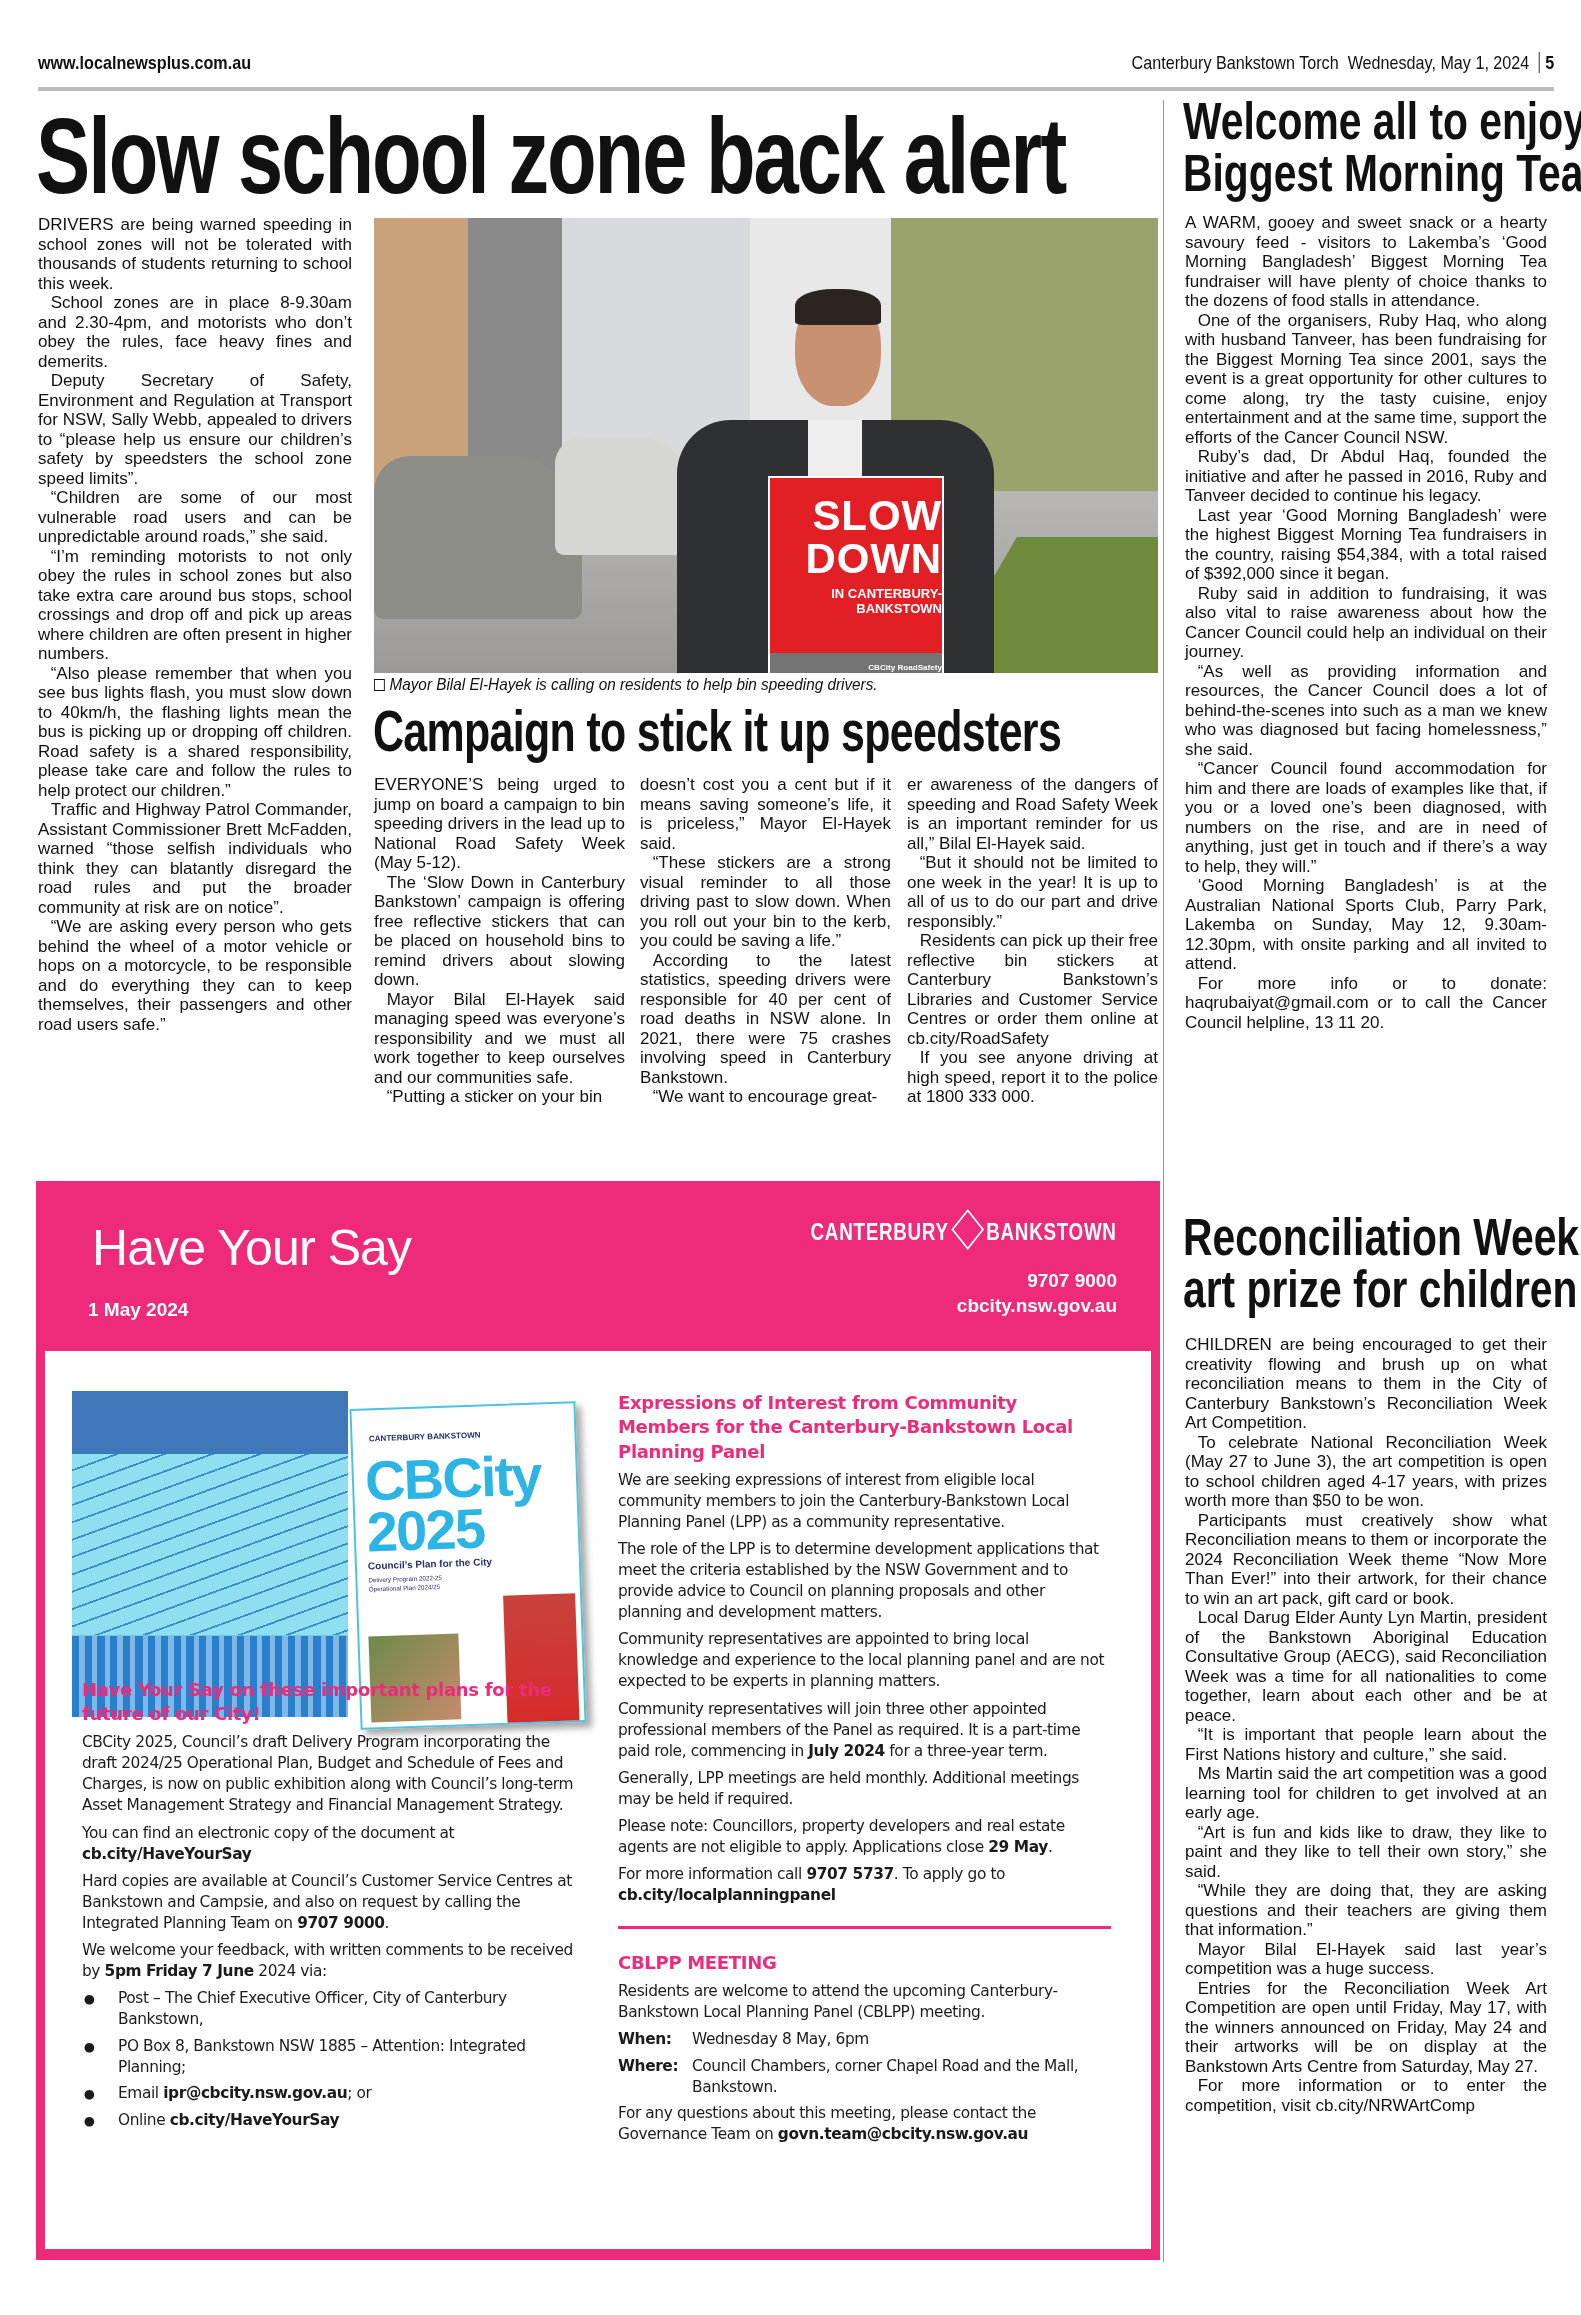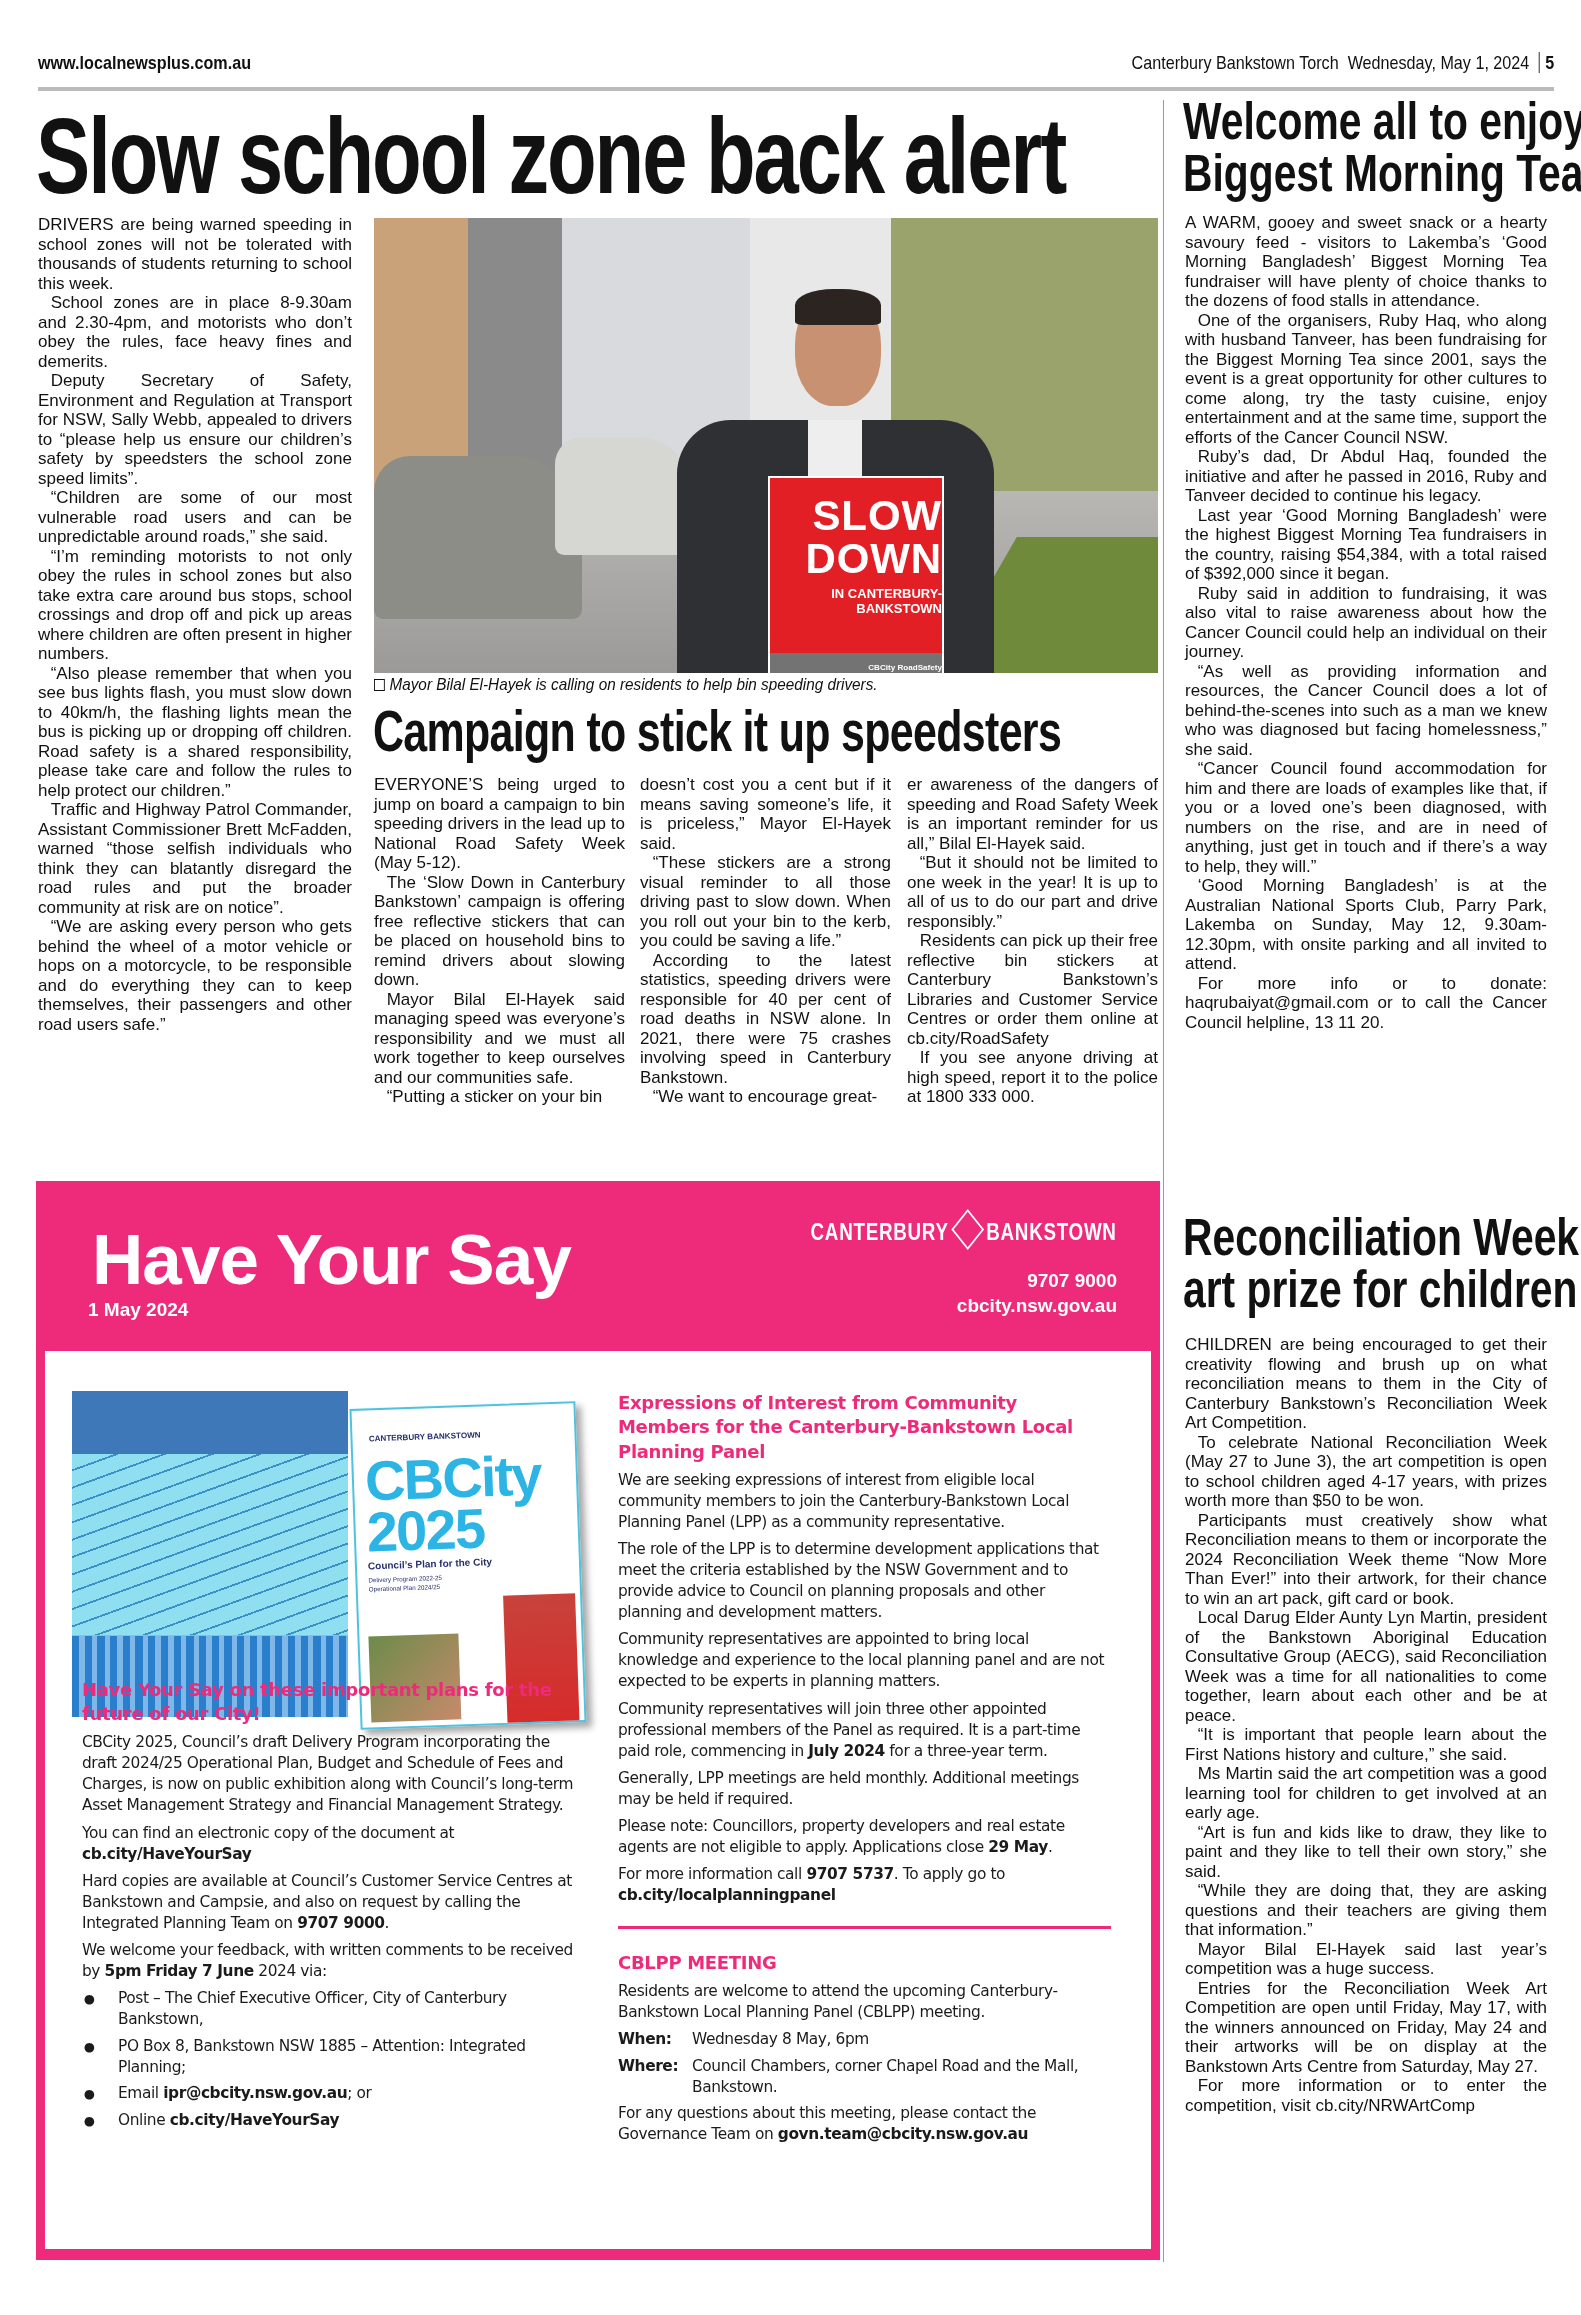--- a/index.html
+++ b/index.html
@@ -27,21 +27,21 @@
 .photo .sign{position:absolute;left:394px;top:258px;width:176px;height:208px;background:#e31f26;border:2.7px solid #fff;text-align:right;color:#fff;font-weight:bold}
 .sign .s1{font-size:42px;line-height:43px;margin-top:16.3px;letter-spacing:0.9px}
 .sign .s2{font-size:13px;margin-top:5.4px}
 .sign .s3{position:absolute;bottom:0;left:0;width:100%;height:29px;background:#737373;font-size:8.1px;line-height:29px}
 .caption{left:374px;top:675px;font-size:17px;font-style:italic;transform:scaleX(.9);transform-origin:left;white-space:nowrap}
 .caption .box{display:inline-block;width:11.8px;height:11.8px;border:1.4px solid #111;margin-right:5.4px;vertical-align:-0.9px}
 .h3{left:373px;top:697px;font-size:58px;font-weight:bold;white-space:nowrap;transform:scaleX(.74);transform-origin:left;letter-spacing:-0.9px}
 .vrule{left:1163px;top:100px;width:0.9px;height:2162px;background:#999}
 .panel{left:36px;top:1181px;width:1124px;height:1079px;background:#ee2a7b}
 .panel-inner{position:absolute;left:9px;top:170px;width:1106px;height:898px;background:#fff}
-.hys{position:absolute;left:56px;top:38px;font-size:71px;font-weight:bold;color:#fff;letter-spacing:-0.9px}
+.hys{position:absolute;left:56px;top:38px;font-size:50px;font-weight:normal;color:#fff;letter-spacing:-0.9px}
 .hys-date{position:absolute;left:52px;top:118px;font-size:19px;font-weight:bold;color:#fff}
 .logo{position:absolute;right:43px;top:34px;color:#fff;font-weight:bold;font-size:23.5px;transform:scaleX(.8);transform-origin:right;white-space:nowrap;letter-spacing:0.9px}
 .logo .mark{display:inline-block;width:29px;height:29px;border:2.7px solid #fff;transform:rotate(45deg);margin:0 9px;vertical-align:-3.6px}
 .contact{position:absolute;right:43px;top:87px;color:#fff;font-weight:bold;font-size:19px;text-align:right;line-height:25px}
 .pool{position:absolute;left:72px;top:1391px;width:276px;height:326px;overflow:hidden;background:#6fcbe0}
 .pool .deck{position:absolute;left:0;top:0;width:100%;height:63px;background:#3f78b8}
 .pool .lanes{position:absolute;left:0;top:63px;width:100%;height:181px;background:repeating-linear-gradient(160deg,#8fdff0 0 14.5px,#3a8fc5 14.5px 16.3px)}
 .pool .tents{position:absolute;left:0;bottom:0;width:100%;height:81px;background:repeating-linear-gradient(90deg,#2a7fcc 0 7.2px,#7fb8e8 7.2px 12.7px)}
 .brochure{position:absolute;left:355px;top:1405px;width:226px;height:321px;background:#fff;border:2.7px solid #4ec3e0;box-shadow:5.4px 5.4px 7.2px rgba(0,0,0,.35);transform:rotate(-2deg)}
 .bro-logo{position:absolute;left:16.3px;top:23.5px;font-size:8.1px;color:#27306c;font-weight:bold}

